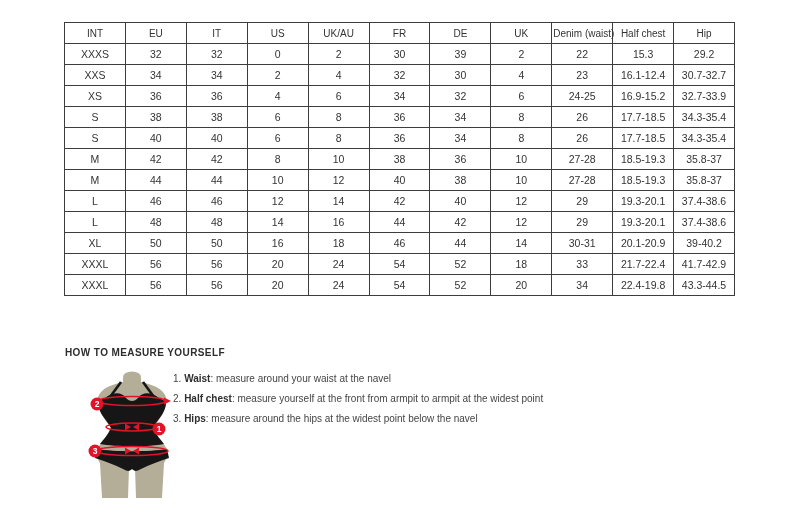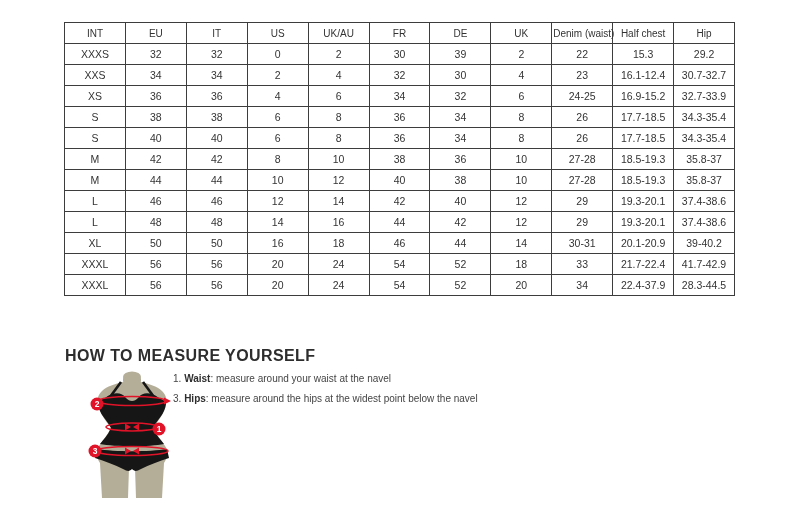--- a/index.html
+++ b/index.html
@@ -32,21 +32,21 @@
     color: #333333;
     white-space: nowrap;
     background: #ffffff;
   }
   .size-table th { font-size: 10px; }
   
   .measure-heading {
     position: absolute;
     left: 65px;
     top: 347px;
-    font-size: 16px;
+    font-size: 10px;
     font-weight: 700;
     letter-spacing: 0.4px;
     color: #2d2d2d;
   }
   .measure-steps {
     position: absolute;
     left: 173px;
     top: 372px;
     margin: 0;
     padding: 0;
@@ -245,30 +245,31 @@
         <tr>
           <td>XXXL</td>
           <td>56</td>
           <td>56</td>
           <td>20</td>
           <td>24</td>
           <td>54</td>
           <td>52</td>
           <td>20</td>
           <td>34</td>
-          <td>22.4-37.9</td>
-          <td>28.3-44.5</td>
+          <td>22.4-19.8</td>
+          <td>43.3-44.5</td>
         </tr>
       </tbody>
   </table>
 
   <div class="measure-heading">HOW TO MEASURE YOURSELF</div>
 
   <ol class="measure-steps">
       <li>1. <b>Waist</b>: measure around your waist at the navel</li>
+      <li>2. <b>Half chest</b>: measure yourself at the front from armpit to armpit at the widest point</li>
       <li>3. <b>Hips</b>: measure around the hips at the widest point below the navel</li>
     </ol>
 
   <div class="figure-wrap">
     <svg width="110" height="132" viewBox="0 0 110 132" xmlns="http://www.w3.org/2000/svg">
 
       <ellipse cx="47" cy="7" rx="9" ry="5.5" fill="#b4ae98"></ellipse>
       <rect x="38" y="7" width="18" height="6" rx="2" fill="#b4ae98"></rect>
 
       <path fill="#b4ae98" d="

